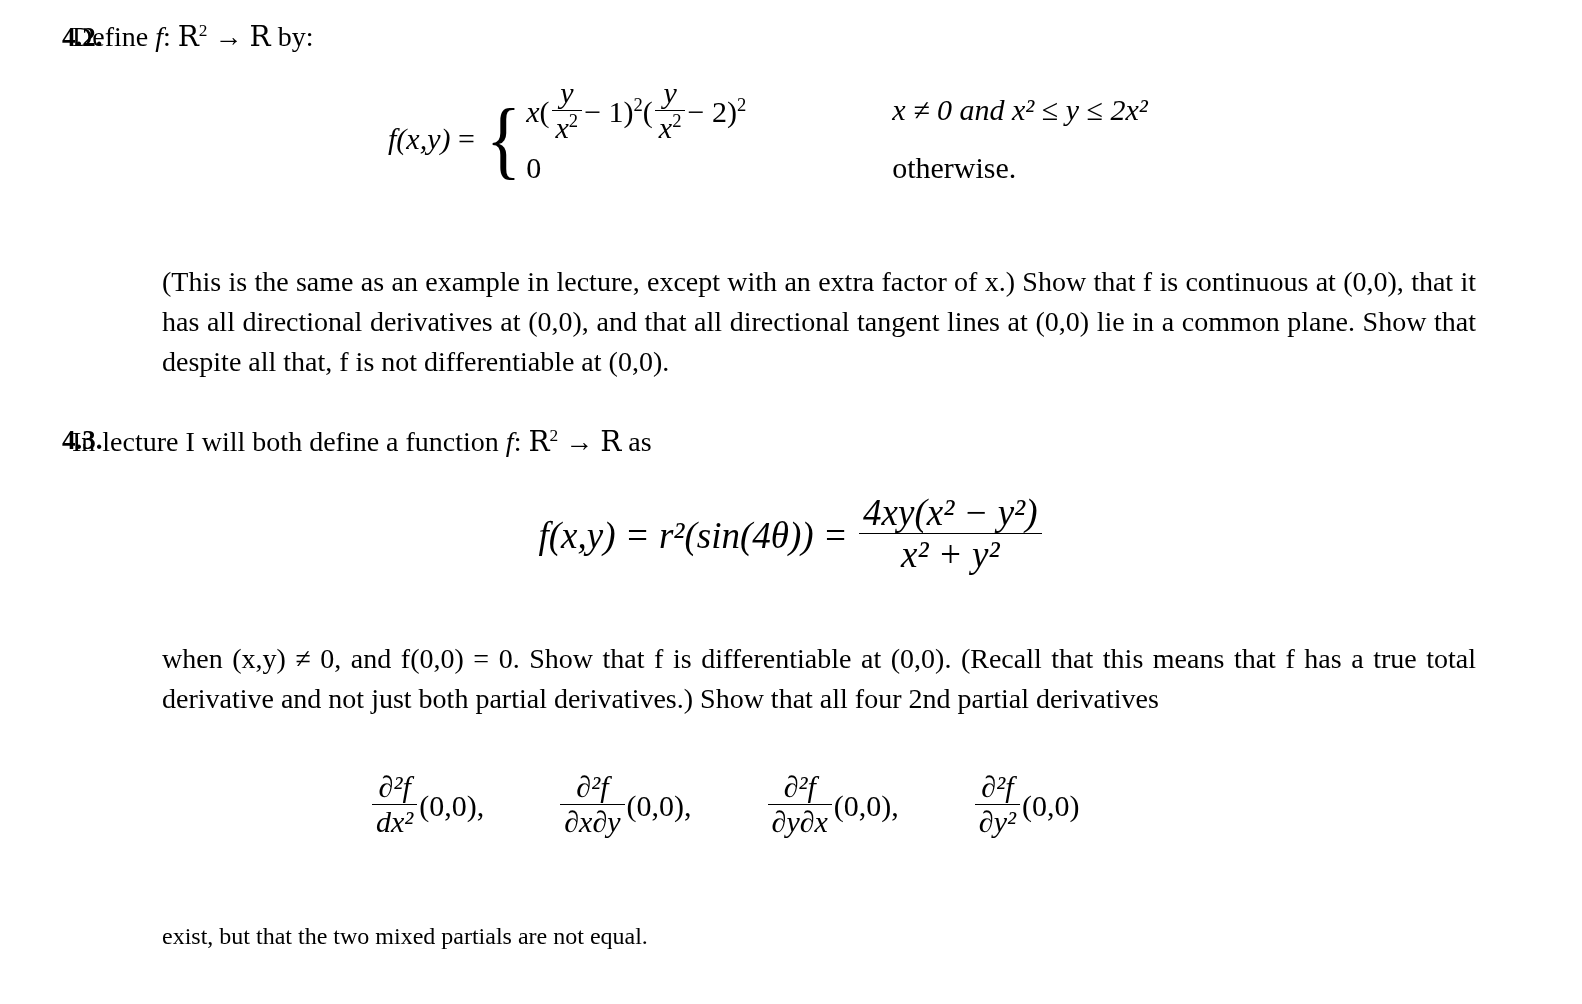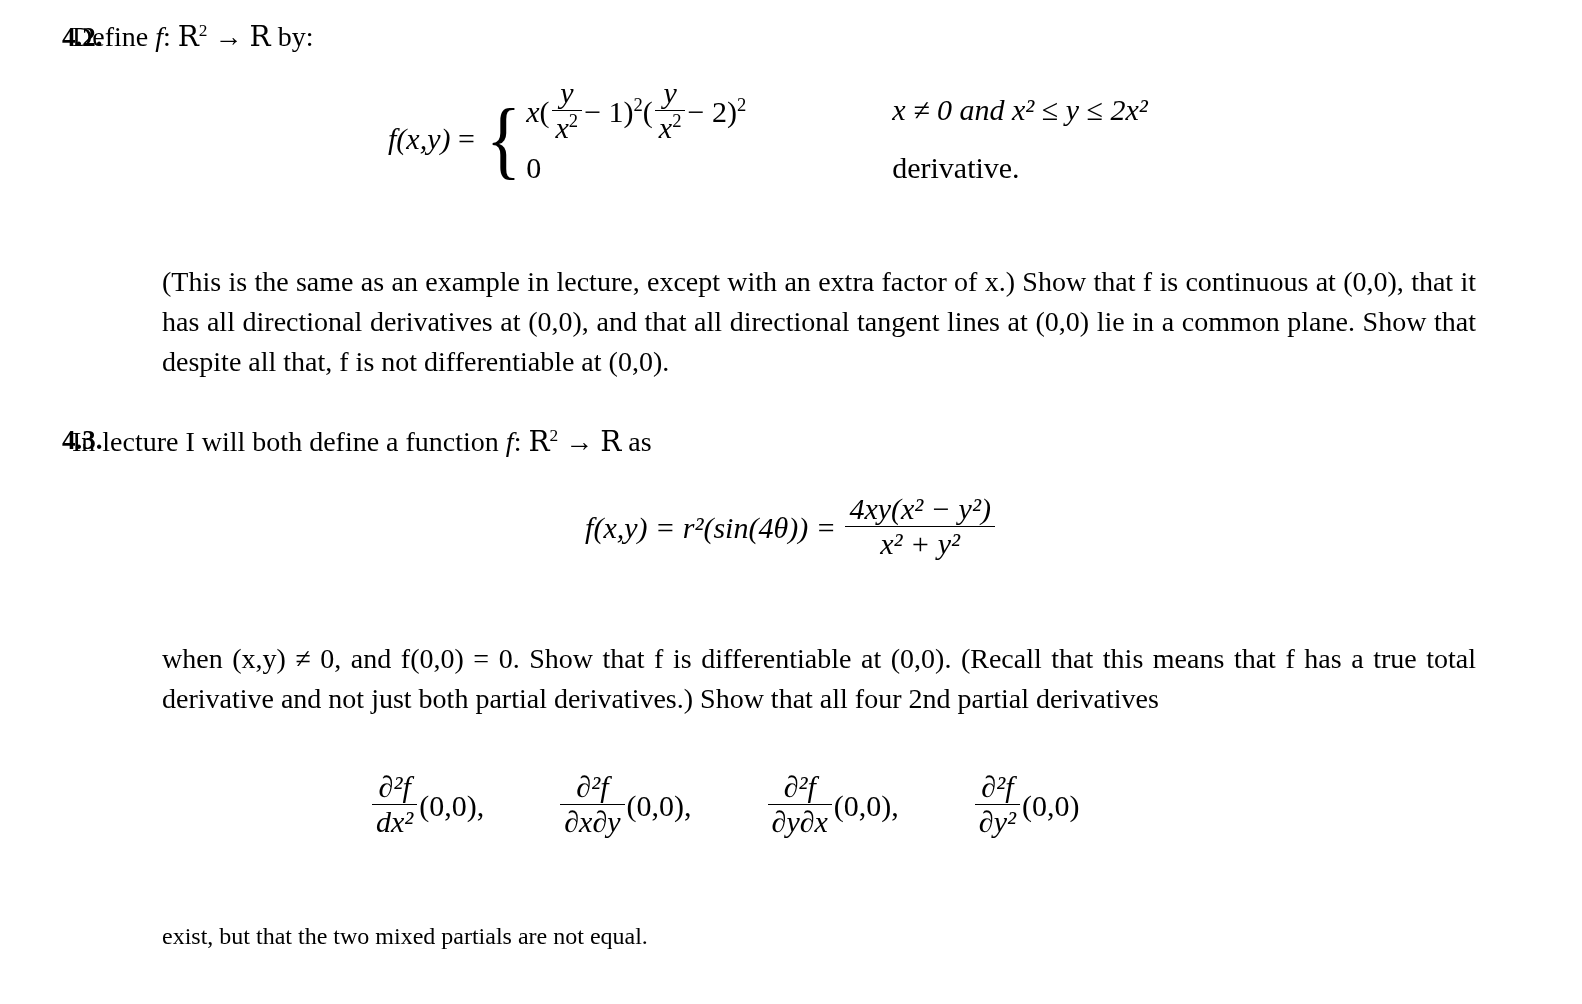--- a/index.html
+++ b/index.html
@@ -112,21 +112,21 @@
     width: 1314px;
   }
 
   
   #p43 { position: absolute; left: 0; top: 425px; width: 1582px; }
   #p43-disp {
     position: relative;
     margin-top: 34px;
     height: 106px;
     text-align: center;
-    font-size: 30px;
+    font-size: 37px;
   }
   #p43-text {
     position: absolute;
     left: 148px;
     top: 200px;
     width: 1314px;
   }
   #p43-partials {
     position: absolute;
     left: 148px;
@@ -176,21 +176,21 @@
         <span class="brace">{</span>
         <span class="cases-rows">
           <span class="cases-row">
             <span class="case-expr">
               <span class="mi">x</span><span class="mr">(</span><span class="frac"><span class="num mi">y</span><span class="den"><span class="mi">x</span><sup class="exp">2</sup></span></span><span class="mr">− 1</span><span class="mr">)</span><sup class="exp">2</sup><span class="mr">(</span><span class="frac"><span class="num mi">y</span><span class="den"><span class="mi">x</span><sup class="exp">2</sup></span></span><span class="mr">− 2</span><span class="mr">)</span><sup class="exp">2</sup>
             </span>
             <span class="case-cond center mi">x ≠ 0 and x² ≤ y ≤ 2x²</span>
           </span>
           <span class="cases-row">
             <span class="case-expr mr">0</span>
-            <span class="case-cond center mr">derivative.</span>
+            <span class="case-cond center mr">otherwise.</span>
           </span>
         </span>
       </div>
     </div>
 
     <p class="para" id="p42-text">(This is the same as an example in lecture, except with an extra factor of x.)  Show that f is continuous at (0,0), that it has all directional derivatives at (0,0), and that all directional tangent lines at (0,0) lie in a common plane.  Show that despite all that, f is not differentiable at (0,0).</p>
   </div>
 
   <div id="p43">
 

